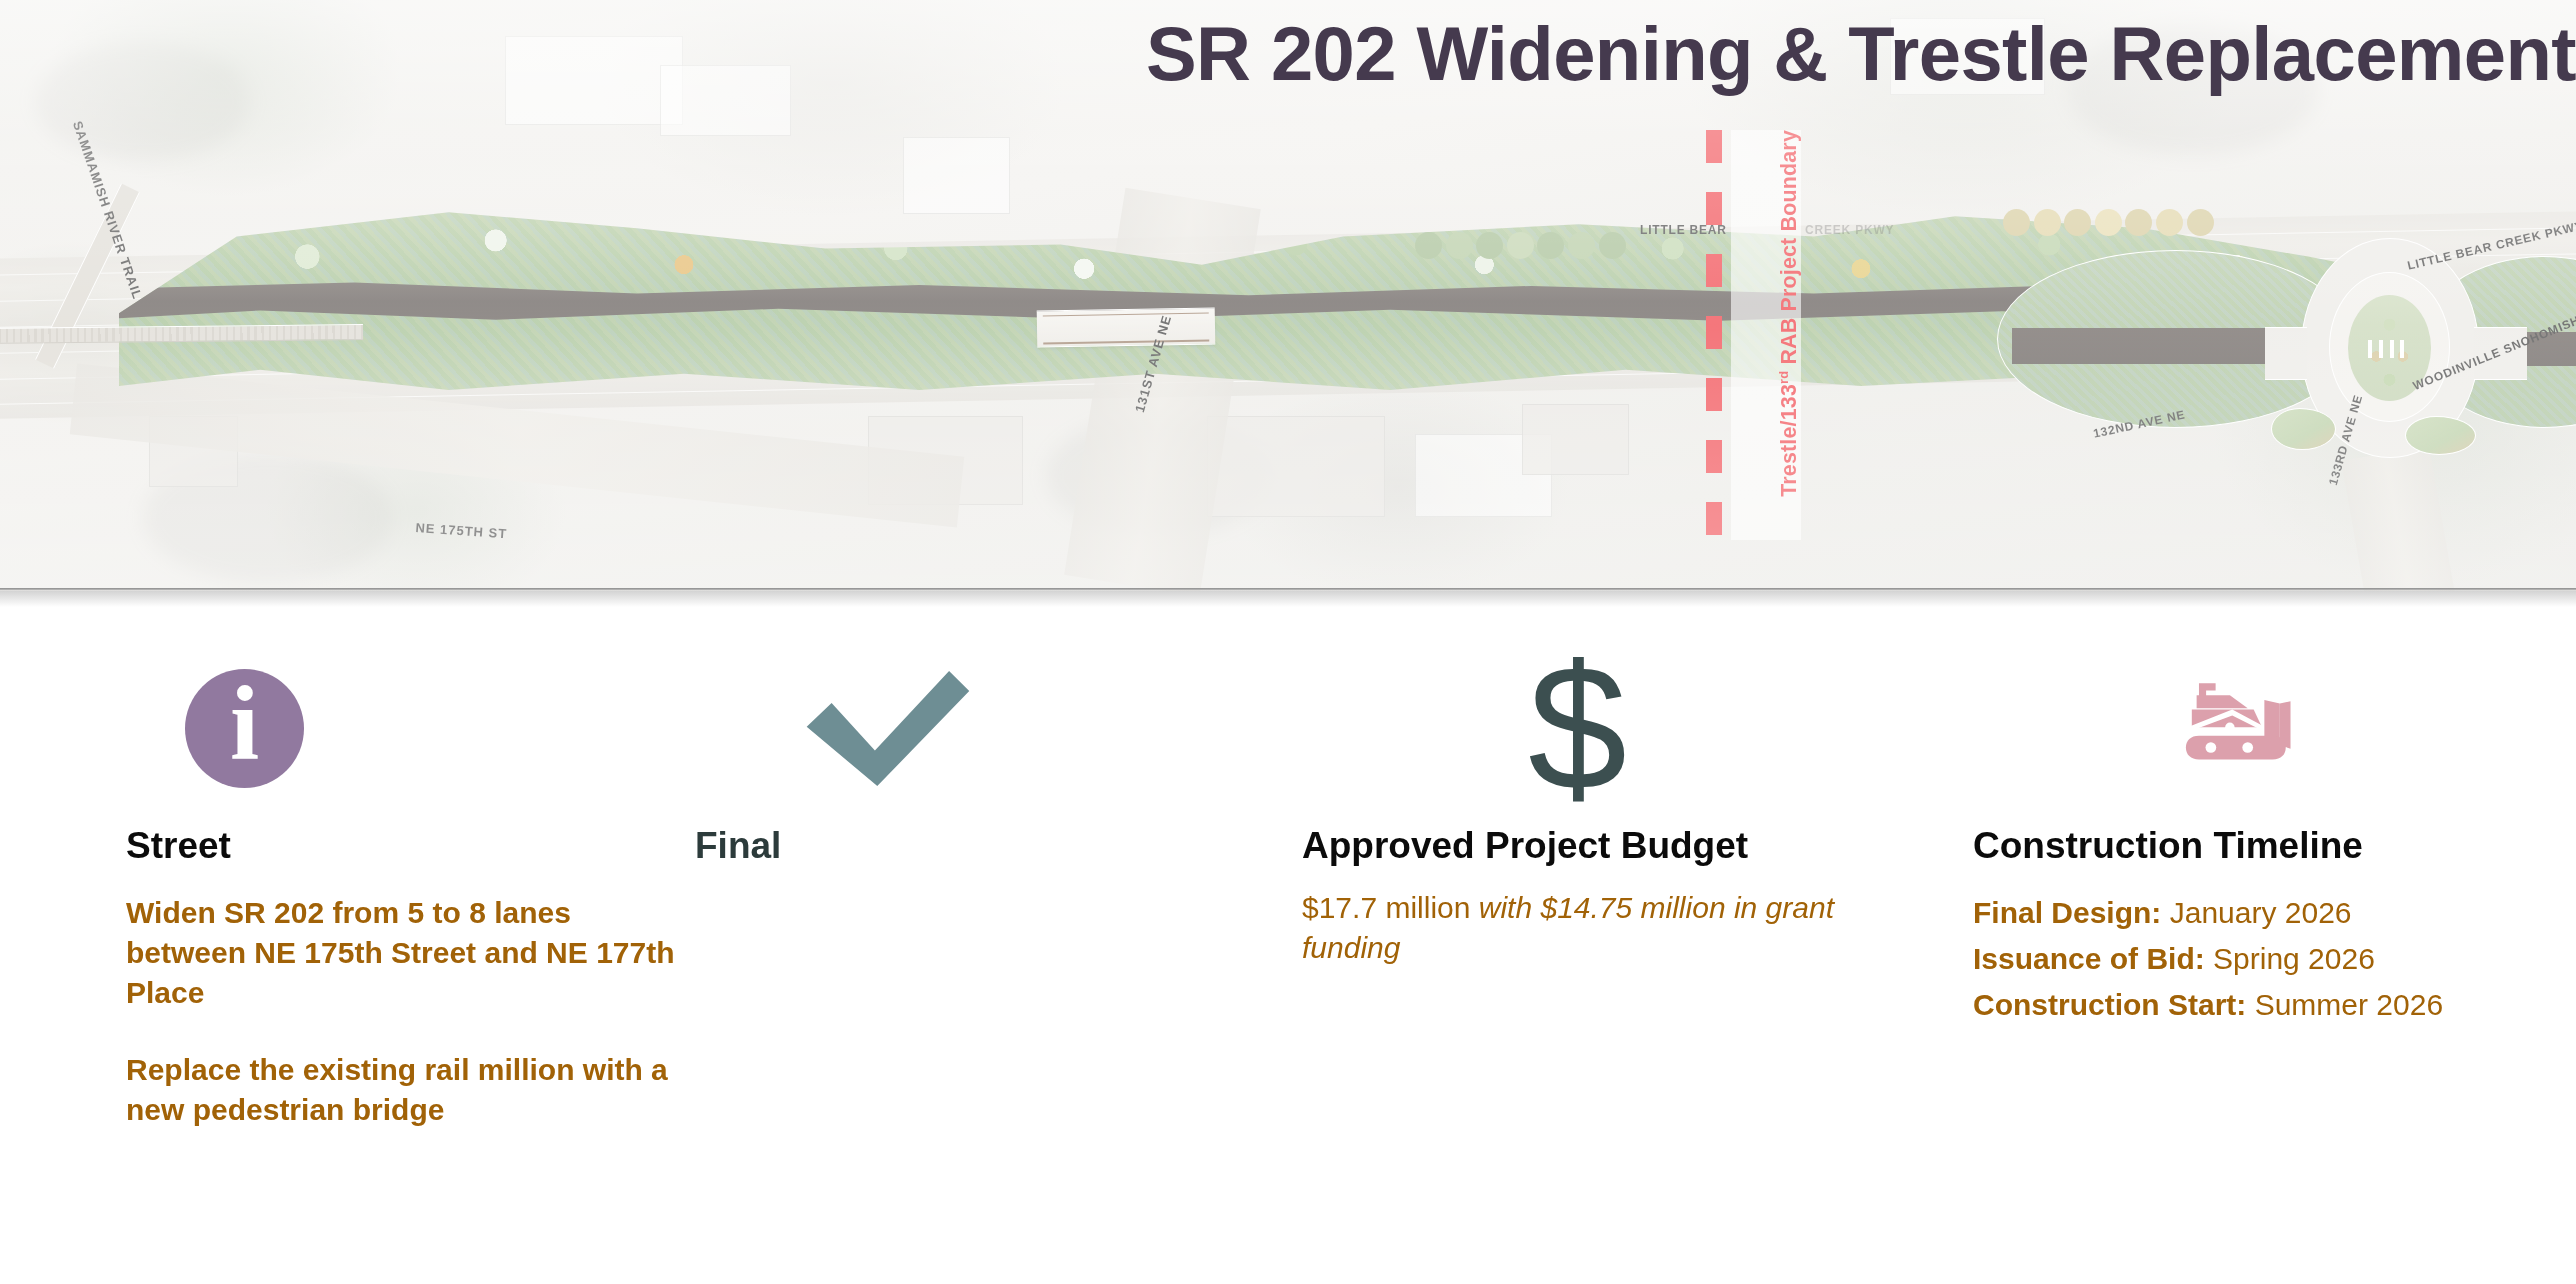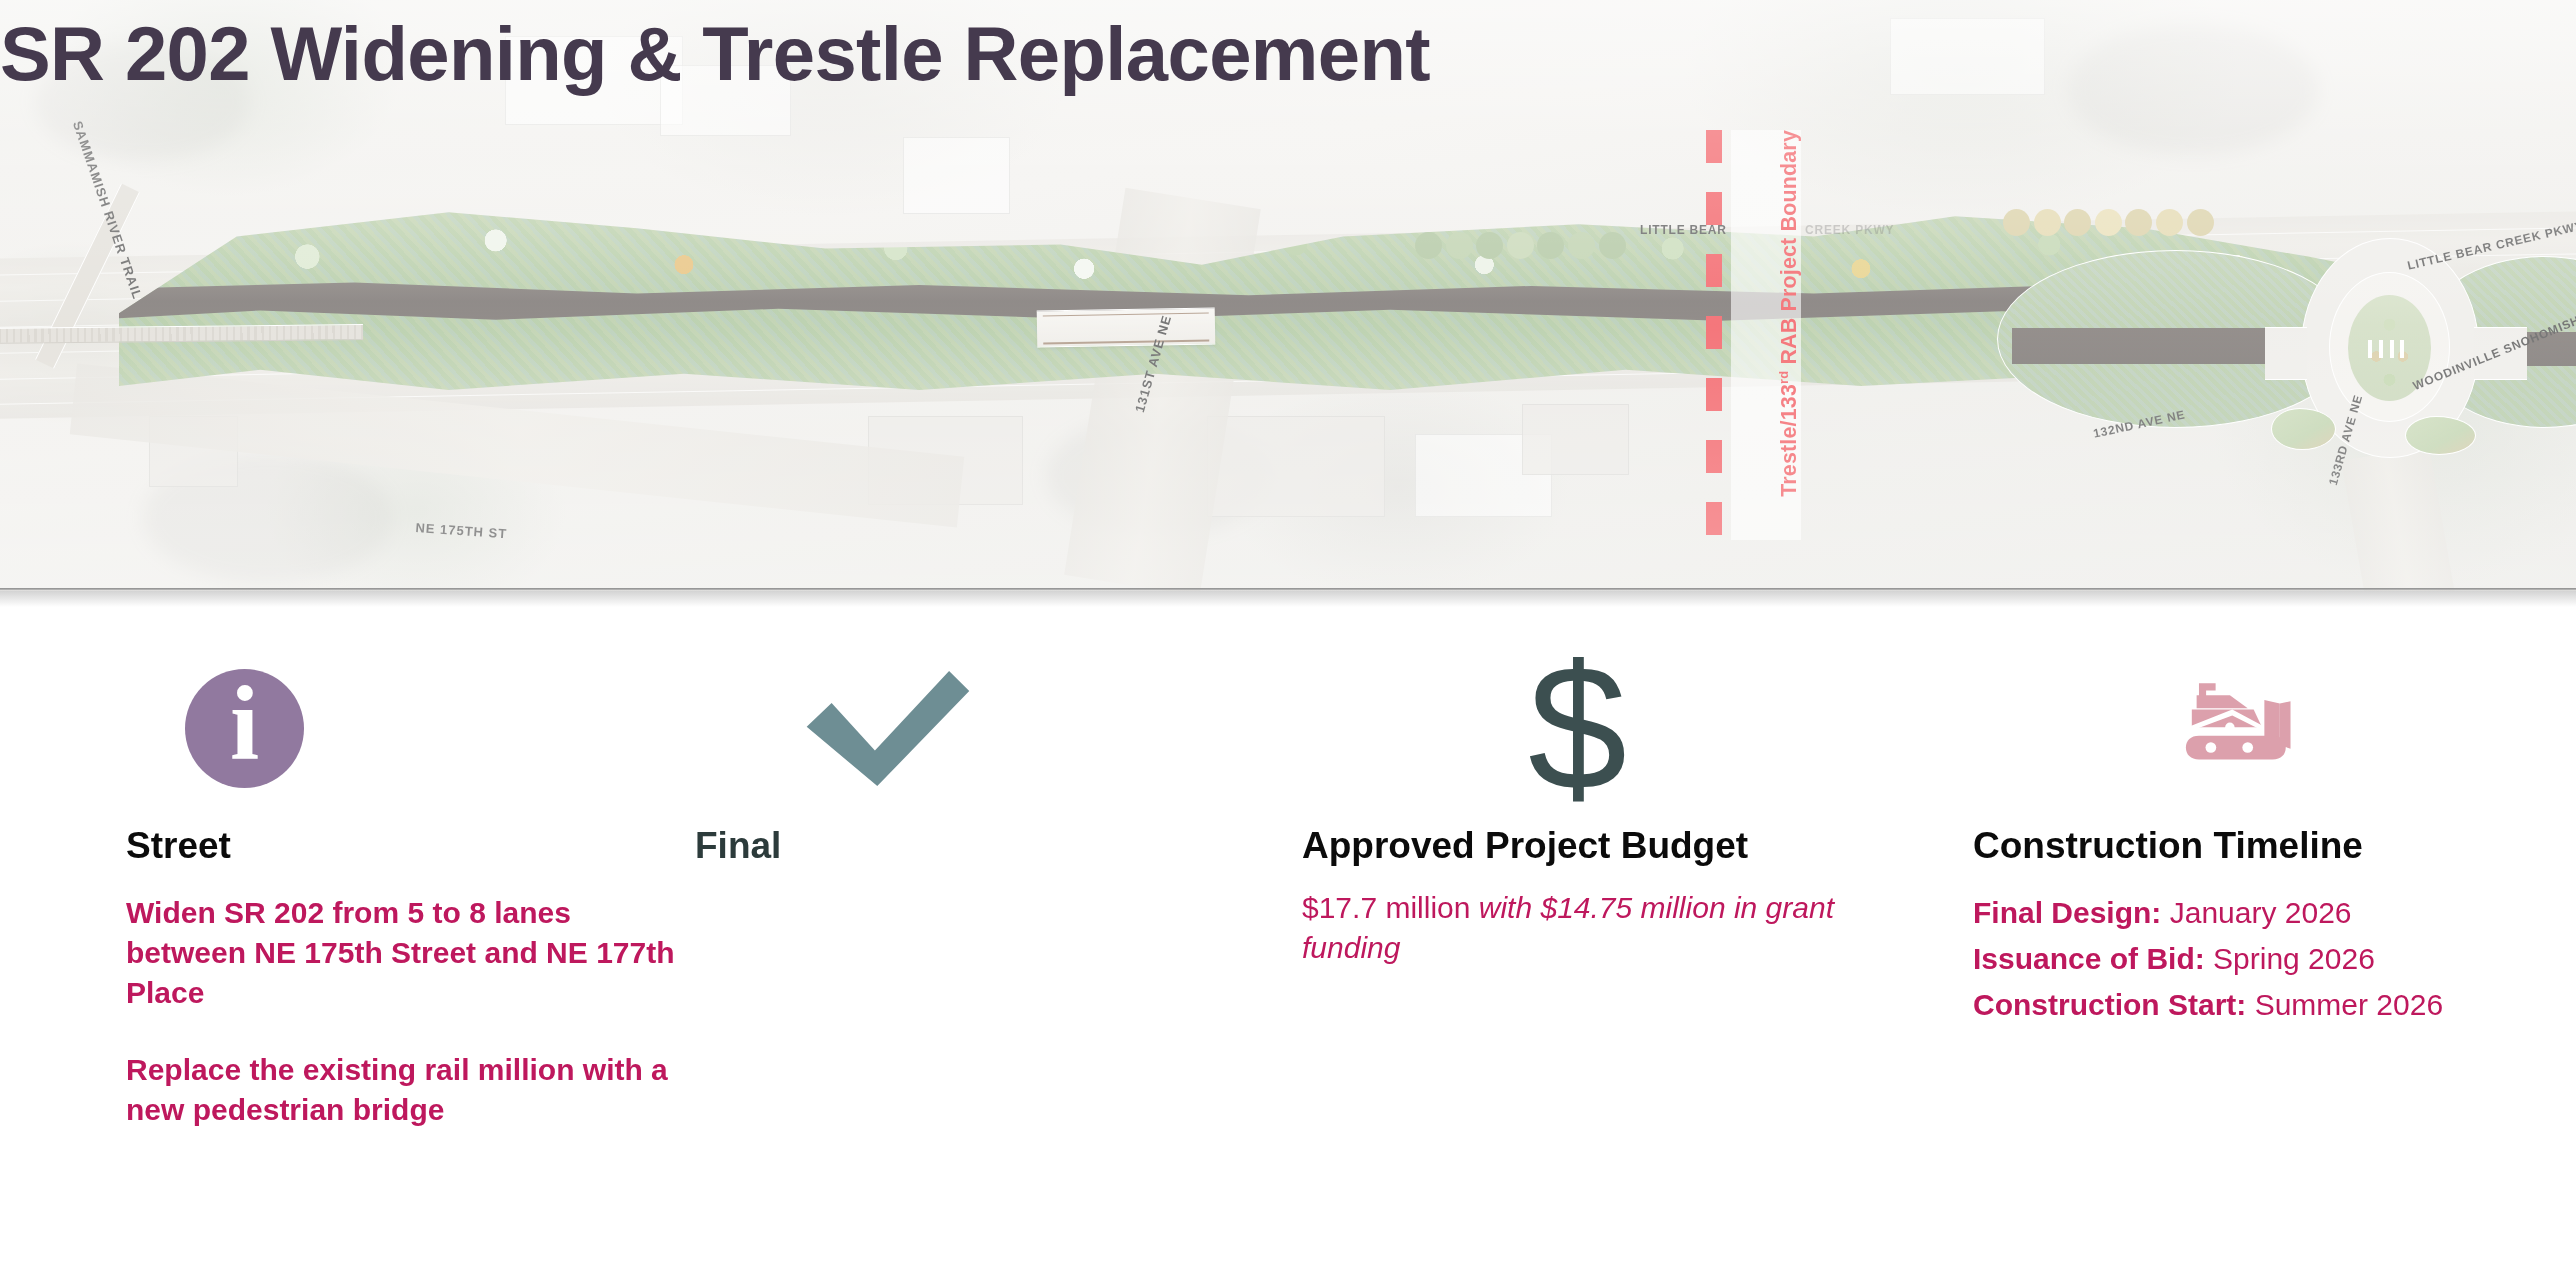--- a/index.html
+++ b/index.html
@@ -205,21 +205,21 @@
   .map-edge2 {
     position:absolute; left:0; top:591px; width:2576px; height:15.5px;
     background: linear-gradient(180deg, rgba(140,140,140,.38), rgba(255,255,255,0));
   }
 
   
   .page-title {
     position:absolute;
     left:0; top:13px;
     width:2576px;
-    text-align:left;
+    text-align:right;
     font-family:"Liberation Sans", sans-serif;
     font-weight:700;
     font-size:76px;
     line-height:1.08;
     color:#453A4E;
     letter-spacing:-0.6px;
     z-index:6;
   }
 
   
@@ -271,21 +271,21 @@
     line-height:1.1;
     color:#0b0b0b;
     margin-bottom:26px;
   }
   .col-heading.slate { color:#2C3B3B; }
 
   .col-body {
     font-family:"Liberation Sans", sans-serif;
     font-size:30px;
     line-height:1.34;
-    color:#be185d;
+    color:#a16207;
   }
   .col-body.bold { font-weight:700; }
   .col-body p { margin:0 0 37px 0; }
   .col-body p:last-child { margin-bottom:0; }
   .col-body em { font-style:italic; }
   .tl-line { margin-bottom:6px; }
   .tl-line b { font-weight:700; }
 </style>
 </head>
 <body>

